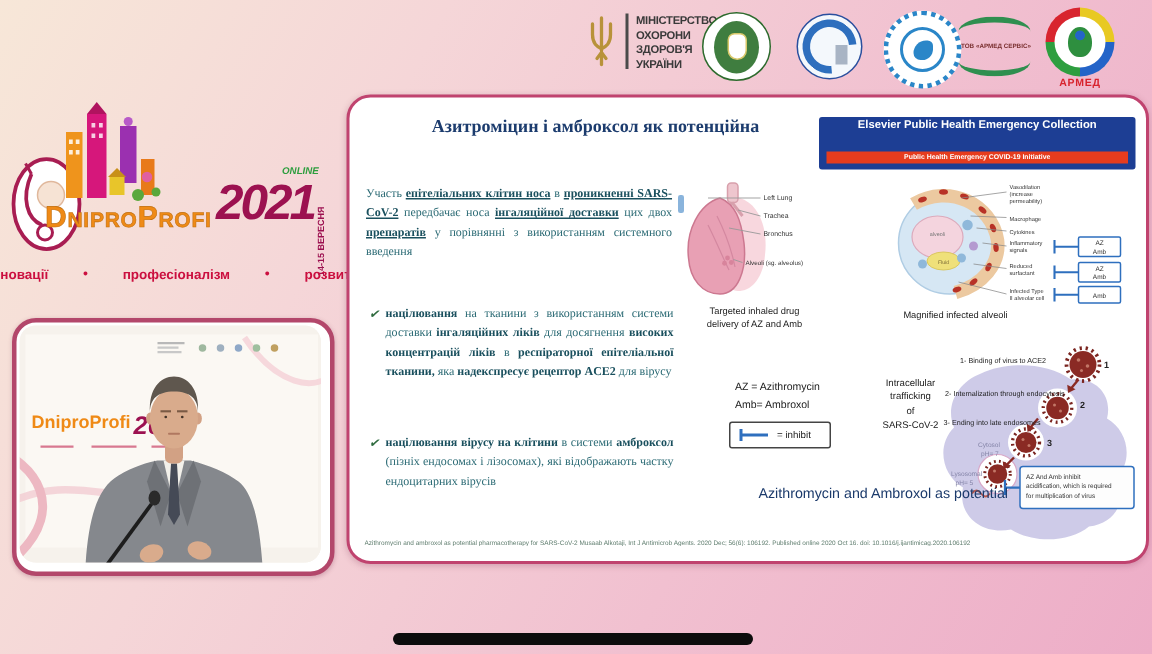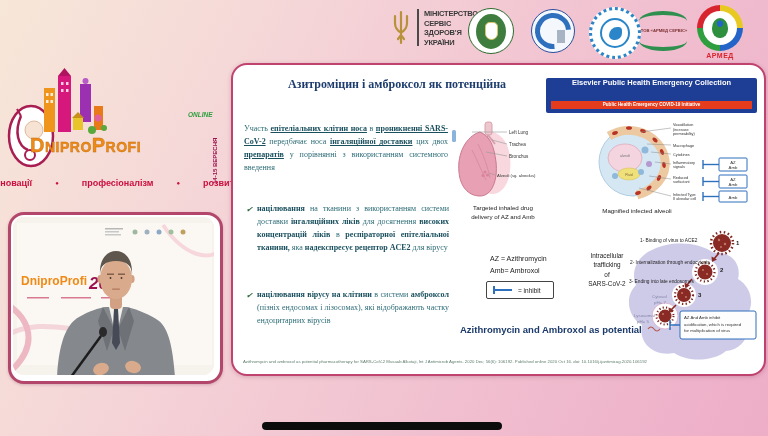--- a/index.html
+++ b/index.html
@@ -65,42 +65,42 @@
   .lungs-cap{left:214px;top:139px;width:112px;font-size:6.2px;color:#222;text-align:center;line-height:1.4}
   .alv-svg{left:356px;top:53px;width:170px;height:88px}
   .alv-cap{left:352px;top:142px;width:104px;font-size:6.2px;color:#222;text-align:center;white-space:nowrap}
 
   .legend{left:257px;top:188px;font-size:7px;color:#222;line-height:1.7;white-space:nowrap}
   .inhibit-box{left:253px;top:216px;width:68px;height:18px;border:1.5px solid #444;border-radius:2px;display:flex;align-items:center;gap:4px;padding:0 5px;box-sizing:border-box;background:#fff}
   .inhibit-box .lbl{font-size:6.5px;color:#222;white-space:nowrap}
   .traffic-title{left:346px;top:186px;width:56px;text-align:center;font-size:6.4px;line-height:1.45;color:#222}
   .traffic-svg{left:387px;top:150px;width:145px;height:152px}
 
-  .bottom-title{left:227px;top:258px;width:212px;text-align:left;font-size:9.5px;font-weight:bold;color:#1b3a6b;line-height:1.45}
+  .bottom-title{left:227px;top:258px;width:212px;text-align:right;font-size:9.5px;font-weight:normal;color:#1b3a6b;line-height:1.45}
   .citation{left:10px;right:10px;bottom:10px;font-size:4.3px;color:#5f7d6e;white-space:nowrap;overflow:hidden;text-align:left}
 
   .black-bar{left:262px;top:422px;width:240px;height:8px;background:#0c0c0c;border-radius:4px}
 </style>
 </head>
 <body>
 
 <div class="abs moh">
   <svg width="18" height="38" viewBox="0 0 18 36">
     <g stroke="#b8923a" stroke-width="2.2" fill="none" stroke-linecap="round">
       <path d="M9,2 V24"></path>
       <path d="M3,6 V13 C3,19 6,21 9,22.5"></path>
       <path d="M15,6 V13 C15,19 12,21 9,22.5"></path>
       <path d="M6,29 L9,25 L12,29"></path>
       <path d="M9,25 V33"></path>
     </g>
   </svg>
   <div class="moh-div"></div>
   <div class="moh-txt">
     <div>МІНІСТЕРСТВО</div>
-    <div>СЕРВІС</div>
+    <div>ОХОРОНИ</div>
     <div>ЗДОРОВ'Я</div>
     <div>УКРАЇНИ</div>
   </div>
 </div>
 
 <div class="abs" style="left:468px;top:8px">
   <div class="seal-outer">
       <div class="seal-inner-green">
         <div class="seal-shield"></div>
       </div>
@@ -156,20 +156,21 @@
     <circle cx="49.5" cy="13" r="3" fill="#b85ac8"></circle>
     <rect x="44" y="16" width="11" height="38" fill="#9b30b0"></rect>
     <polygon points="36,50 42,44 48,50" fill="#c89018"></polygon>
     <rect x="37" y="50" width="10" height="12" fill="#e8c52a"></rect>
     <rect x="58" y="38" width="9" height="24" fill="#e87a1a"></rect>
     <circle cx="56" cy="62" r="4" fill="#5aa83c"></circle>
       <circle cx="68" cy="60" r="3" fill="#5aa83c"></circle>
     <circle cx="62" cy="50" r="3.5" fill="#e060a0"></circle>
   </svg>
   <div class="abs brand">DniproProfi</div>
+  <div class="abs year">2021</div>
   <div class="abs online">ONLINE</div>
   <div class="abs dates">14-15 ВЕРЕСНЯ</div>
   <div class="abs tagline">
     <span>інновації</span>
     <span class="dot">●</span>
     <span>професіоналізм</span>
     <span class="dot">●</span>
     <span>розвиток</span>
   </div>
 </div>

